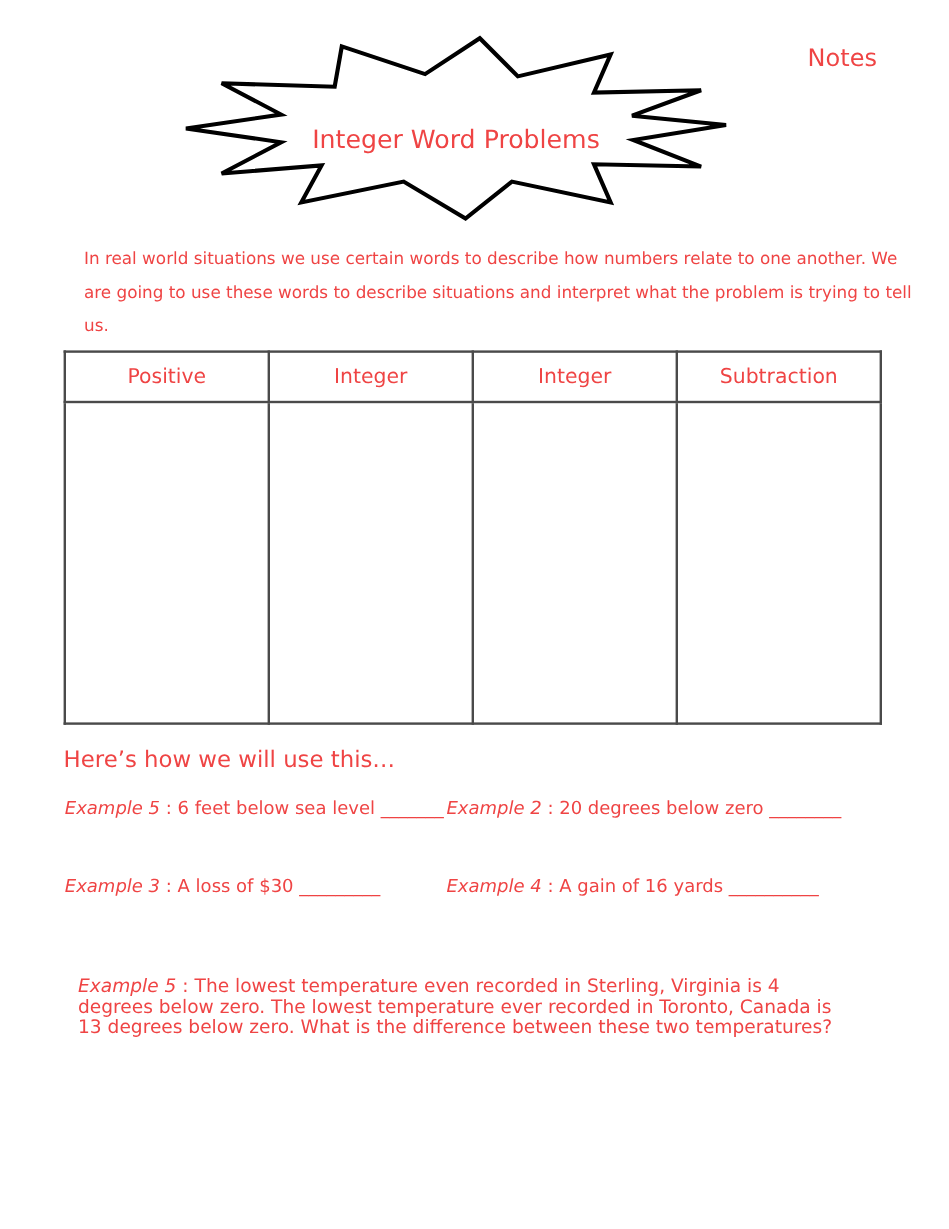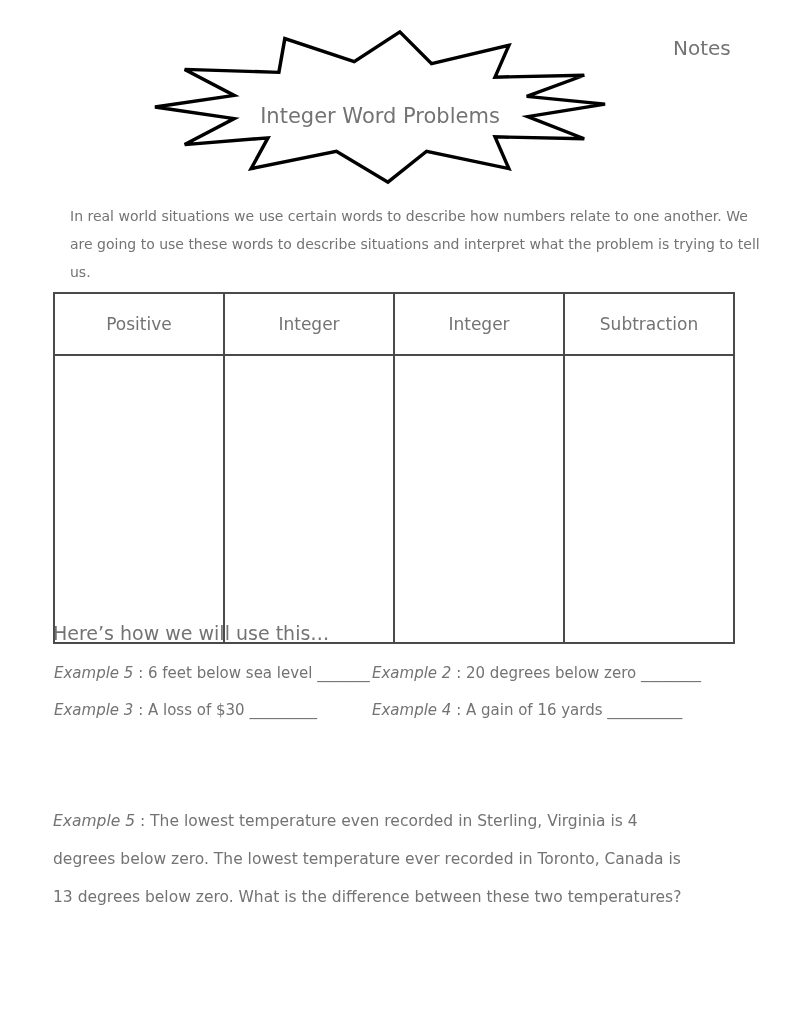--- a/index.html
+++ b/index.html
@@ -1,20 +1,20 @@
 <!DOCTYPE html>
 <html><head>
 <meta charset="utf-8">
 <style>
   html,body{margin:0;padding:0;background:#ffffff;}
   .page{
     position:relative;
     width:791px;height:1024px;
     background:#ffffff;
-    color:#737373;
+    color:#ef4444;
     font-family:"DejaVu Sans",sans-serif;
     overflow:hidden;
   }
   .notes{
     position:absolute;top:36px;left:673px;
     font-size:20px;
   }
   .starburst{position:absolute;left:150px;top:28px;width:460px;height:158px;}
   .starburst svg{position:absolute;left:0;top:0;width:100%;height:100%;}
   .starburst-title{
@@ -24,41 +24,41 @@
     font-size:21px;
   }
   .intro{
     position:absolute;left:54px;top:186px;width:700px;
     font-size:14px;line-height:28px;margin:16px;
   }
   .kw-table{
     position:absolute;left:53px;top:292px;width:682px;
     border-collapse:collapse;table-layout:fixed;
   }
-  .kw-table th,.kw-table td{border:2px solid #4a4a4a;padding:13px;}
+  .kw-table th,.kw-table td{border:2px solid #4a4a4a;padding:3px;}
   .kw-table th{height:34px;font-size:17px;font-weight:normal;text-align:center;}
   .kw-table td{height:260px;background:#ffffff;}
   .heres{position:absolute;left:53px;top:622px;font-size:19px;}
   .ex-row{position:absolute;left:54px;width:710px;font-size:15px;height:22px;}
   .ex-row-1{top:664px;}
-  .ex-row-2{top:701px;}
+  .ex-row-2{top:729px;}
   .ex{white-space:nowrap;}
   .ex-right{position:absolute;left:318px;top:0;}
   .ex em,.example5 em{font-style:italic;}
   .bigidea{
     position:absolute;left:53px;top:735px;width:695px;
     font-size:15.5px;line-height:30px;
   }
   .bigidea-title{
     font-family:"DejaVu Serif",serif;
     font-weight:bold;font-size:22px;letter-spacing:.5px;
   }
   .example5{
     position:absolute;left:53px;top:802px;width:645px;
-    font-size:15.5px;line-height:38px;margin:0;
+    font-size:15.5px;line-height:17px;margin:12px;
   }
 </style>
 </head>
 <body>
 
 <div class="page">
 
   <div class="notes">Notes</div>
 
   <div class="starburst">

